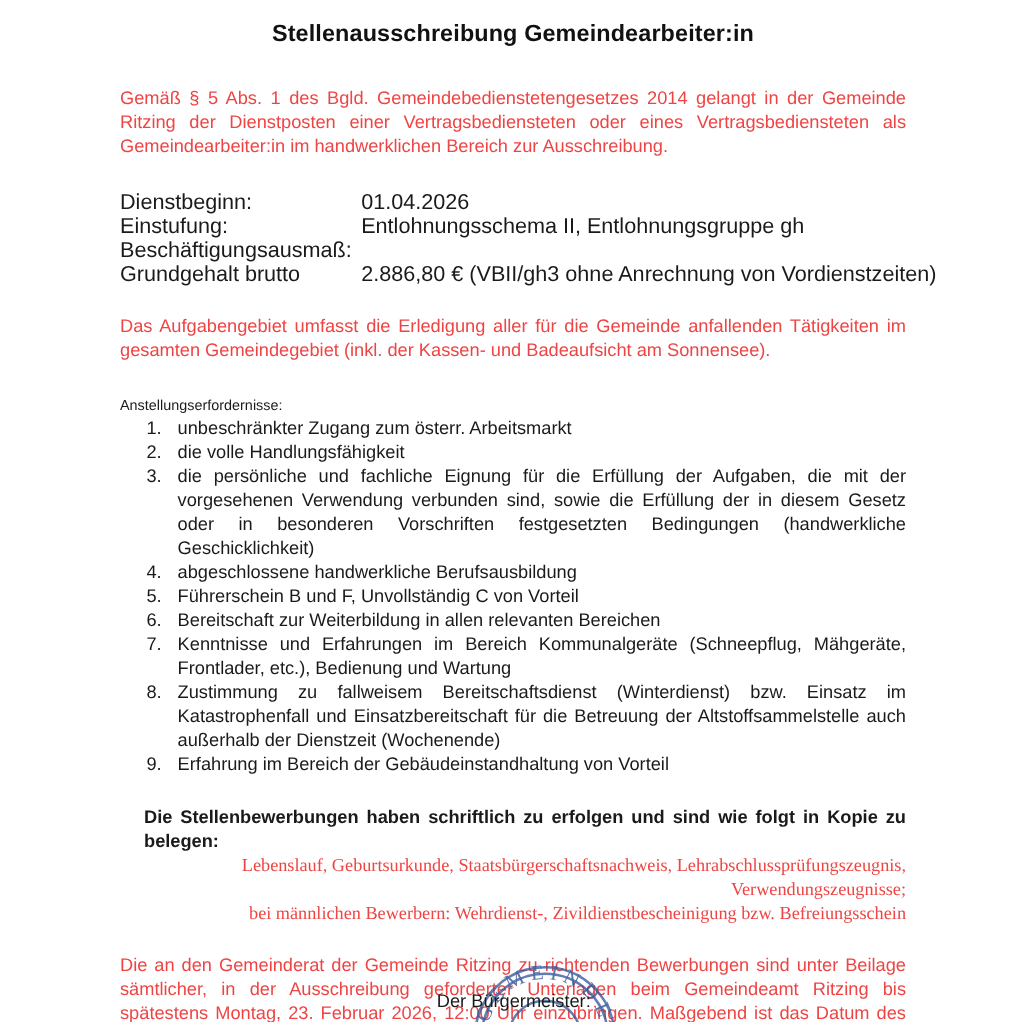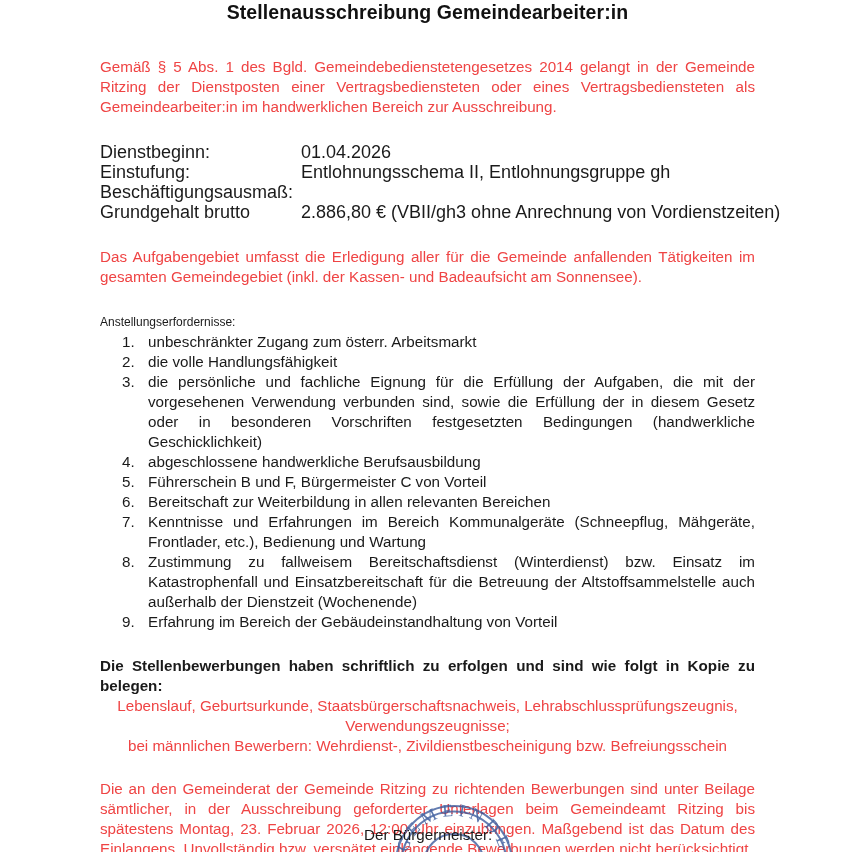--- a/index.html
+++ b/index.html
@@ -22,35 +22,35 @@
     height: 852px;
     box-sizing: border-box;
     padding: 0 97px 0 100px;
   }
   .doc-title {
     text-align: center;
     font-size: 19.5px;
     font-weight: bold;
     letter-spacing: 0.1px;
     margin: 0;
-    padding-top: 1px;
+    padding-top: 17px;
     color: #111;
   }
   .para {
     font-size: 15.2px;
     line-height: 20px;
     text-align: justify;
     text-justify: inter-word;
     margin: 0;
     color: #ef4444;
     hyphens: manual;
   }
   .para-intro { margin-top: 33px; }
   .para-tasks { margin-top: 25px; }
-  .para-docs-list { margin-top: 0px; text-align: center; }
+  .para-docs-list { margin-top: 0px; text-align: right; font-family: Liberation Serif, serif; }
   .para-final { margin-top: 23px; }
 
   
   .kv-block {
     margin-top: 25px;
     font-size: 18px;
     line-height: 20px;
   }
   .kv-row {
     display: flex;
@@ -92,20 +92,21 @@
     text-align: left;
   }
 
   
   .apply-head {
     margin-top: 24px;
     font-size: 15.2px;
     line-height: 20px;
     font-weight: bold;
     text-align: justify;
+    margin-left: 20px;
   }
   .docs-lines {
     font-size: 15.2px;
     line-height: 20px;
   }
   .docs-lines .gap-line { margin-top: 0; }
 
   b.inline-bold { font-weight: normal; }
 
   
@@ -166,21 +167,21 @@
 
   <p class="para para-tasks">Das Aufgabengebiet umfasst die Erledigung aller für die Gemeinde anfallenden Tätigkeiten im gesamten Gemeindegebiet (inkl. der Kassen- und Badeaufsicht am Sonnensee).</p>
 
   <div class="section-head">Anstellungserfordernisse:</div>
 
   <ol class="req-list">
     <li><span class="num">1.</span><span>unbeschränkter Zugang zum österr. Arbeitsmarkt</span></li>
     <li><span class="num">2.</span><span>die volle Handlungsfähigkeit</span></li>
     <li><span class="num">3.</span><span>die persönliche und fachliche Eignung für die Erfüllung der Aufgaben, die mit der vorgesehenen Verwendung verbunden sind, sowie die Erfüllung der in diesem Gesetz oder in besonderen Vorschriften festgesetzten Bedingungen (handwerkliche Geschicklichkeit)</span></li>
     <li><span class="num">4.</span><span>abgeschlossene handwerkliche Berufsausbildung</span></li>
-    <li><span class="num">5.</span><span>Führerschein B und F, Bürgermeister C von Vorteil</span></li>
+    <li><span class="num">5.</span><span>Führerschein B und F, Unvollständig C von Vorteil</span></li>
     <li><span class="num">6.</span><span>Bereitschaft zur Weiterbildung in allen relevanten Bereichen</span></li>
     <li><span class="num">7.</span><span>Kenntnisse und Erfahrungen im Bereich Kommunalgeräte (Schneepflug, Mähgeräte, Frontlader, etc.), Bedienung und Wartung</span></li>
     <li><span class="num">8.</span><span>Zustimmung zu fallweisem Bereitschaftsdienst (Winterdienst) bzw. Einsatz im Katastrophenfall und Einsatzbereitschaft für die Betreuung der Altstoffsammelstelle auch außerhalb der Dienstzeit (Wochenende)</span></li>
     <li><span class="num">9.</span><span>Erfahrung im Bereich der Gebäudeinstandhaltung von Vorteil</span></li>
   </ol>
 
   <div class="apply-head">Die Stellenbewerbungen haben schriftlich zu erfolgen und sind wie folgt in Kopie zu belegen:</div>
 
   <div class="docs-lines">
     <p class="para para-docs-list">Lebenslauf, Geburtsurkunde, Staatsbürgerschaftsnachweis, Lehrabschlussprüfungszeugnis, Verwendungszeugnisse;</p>

